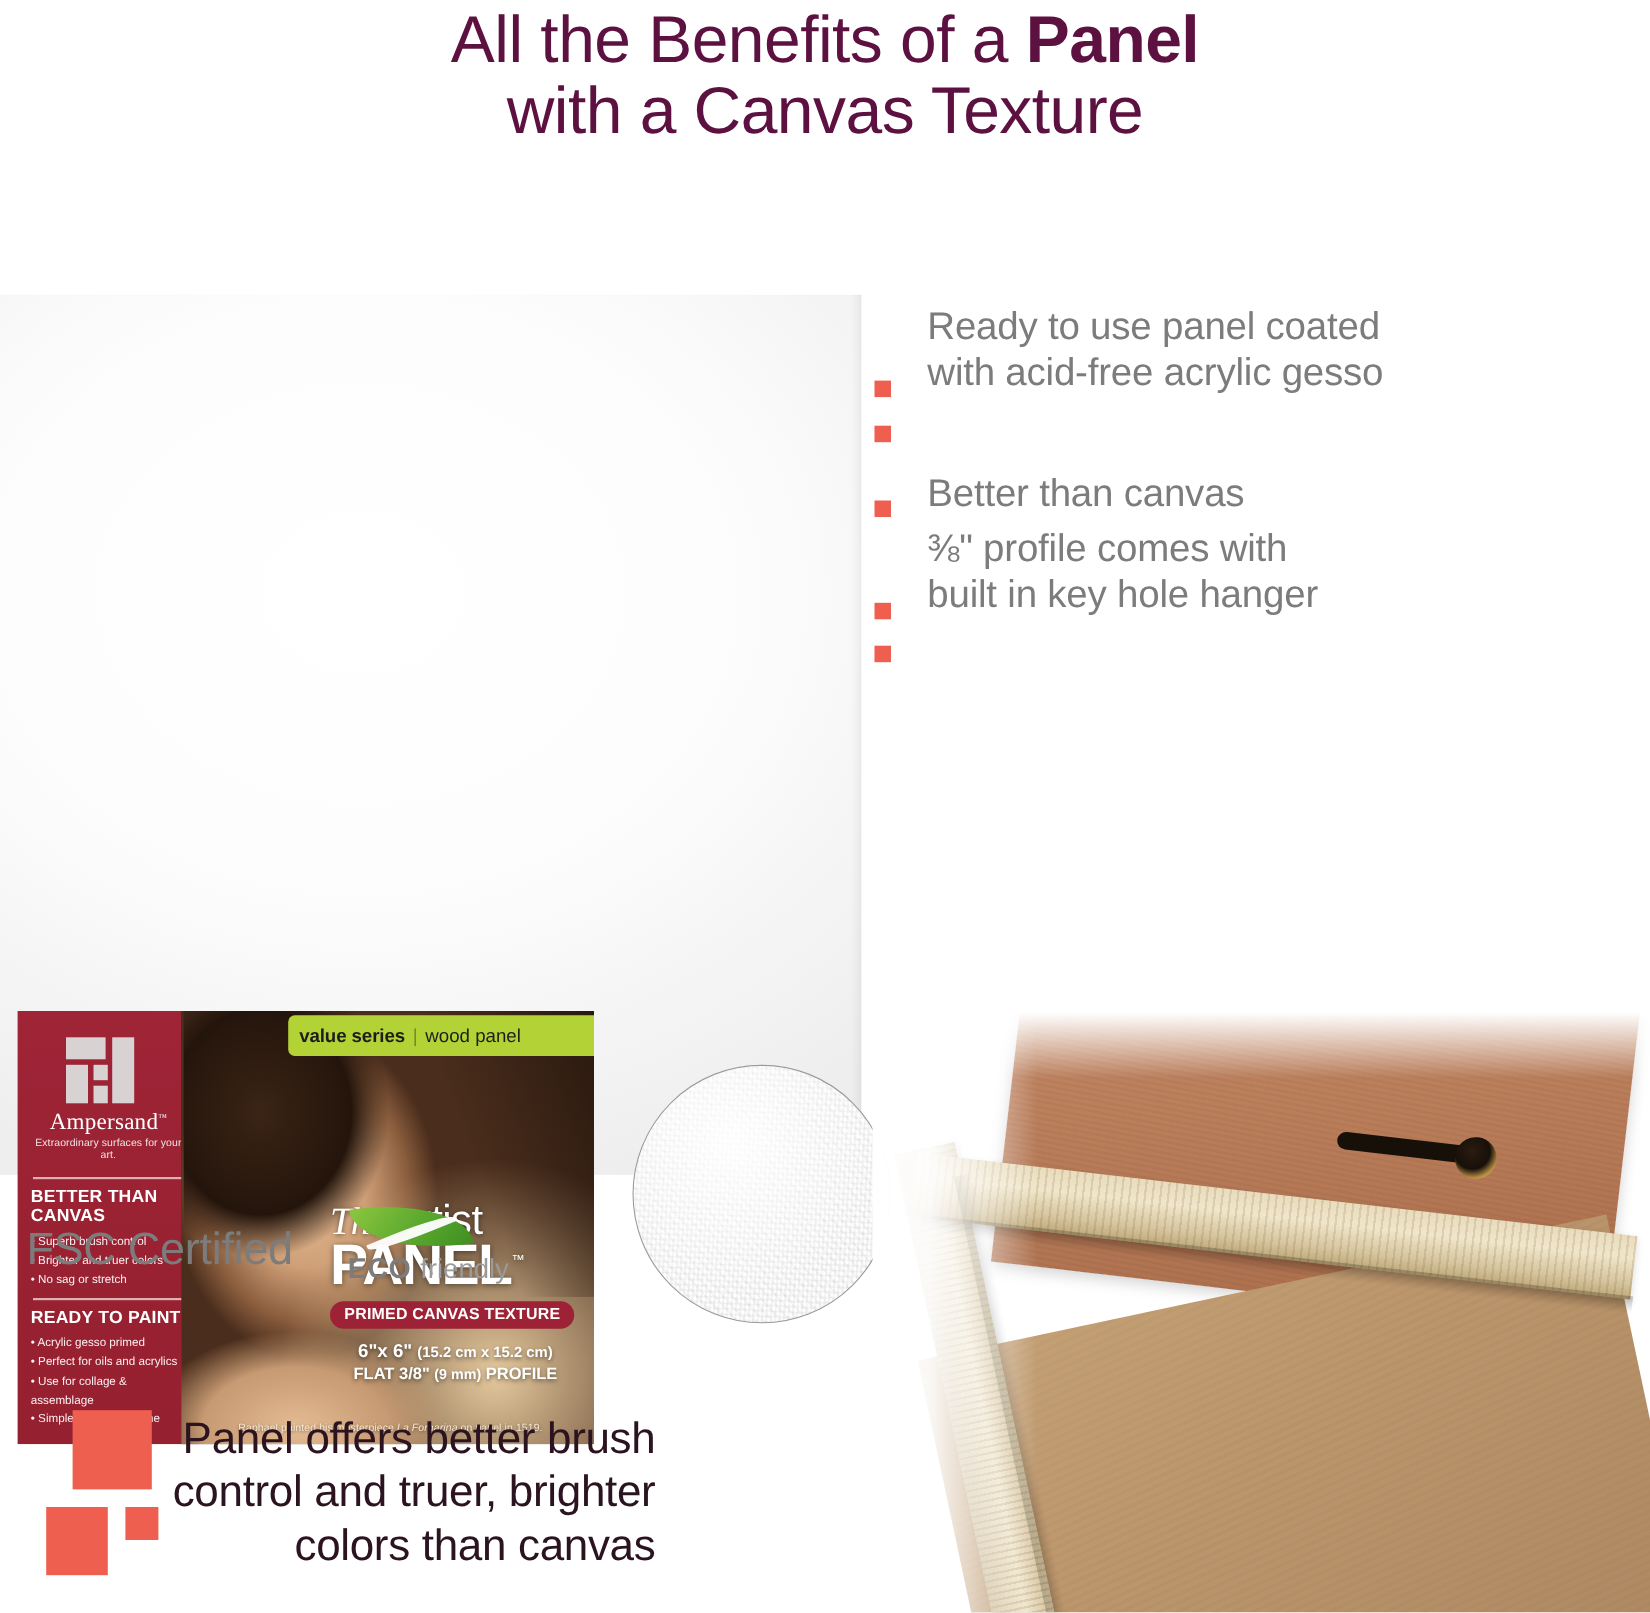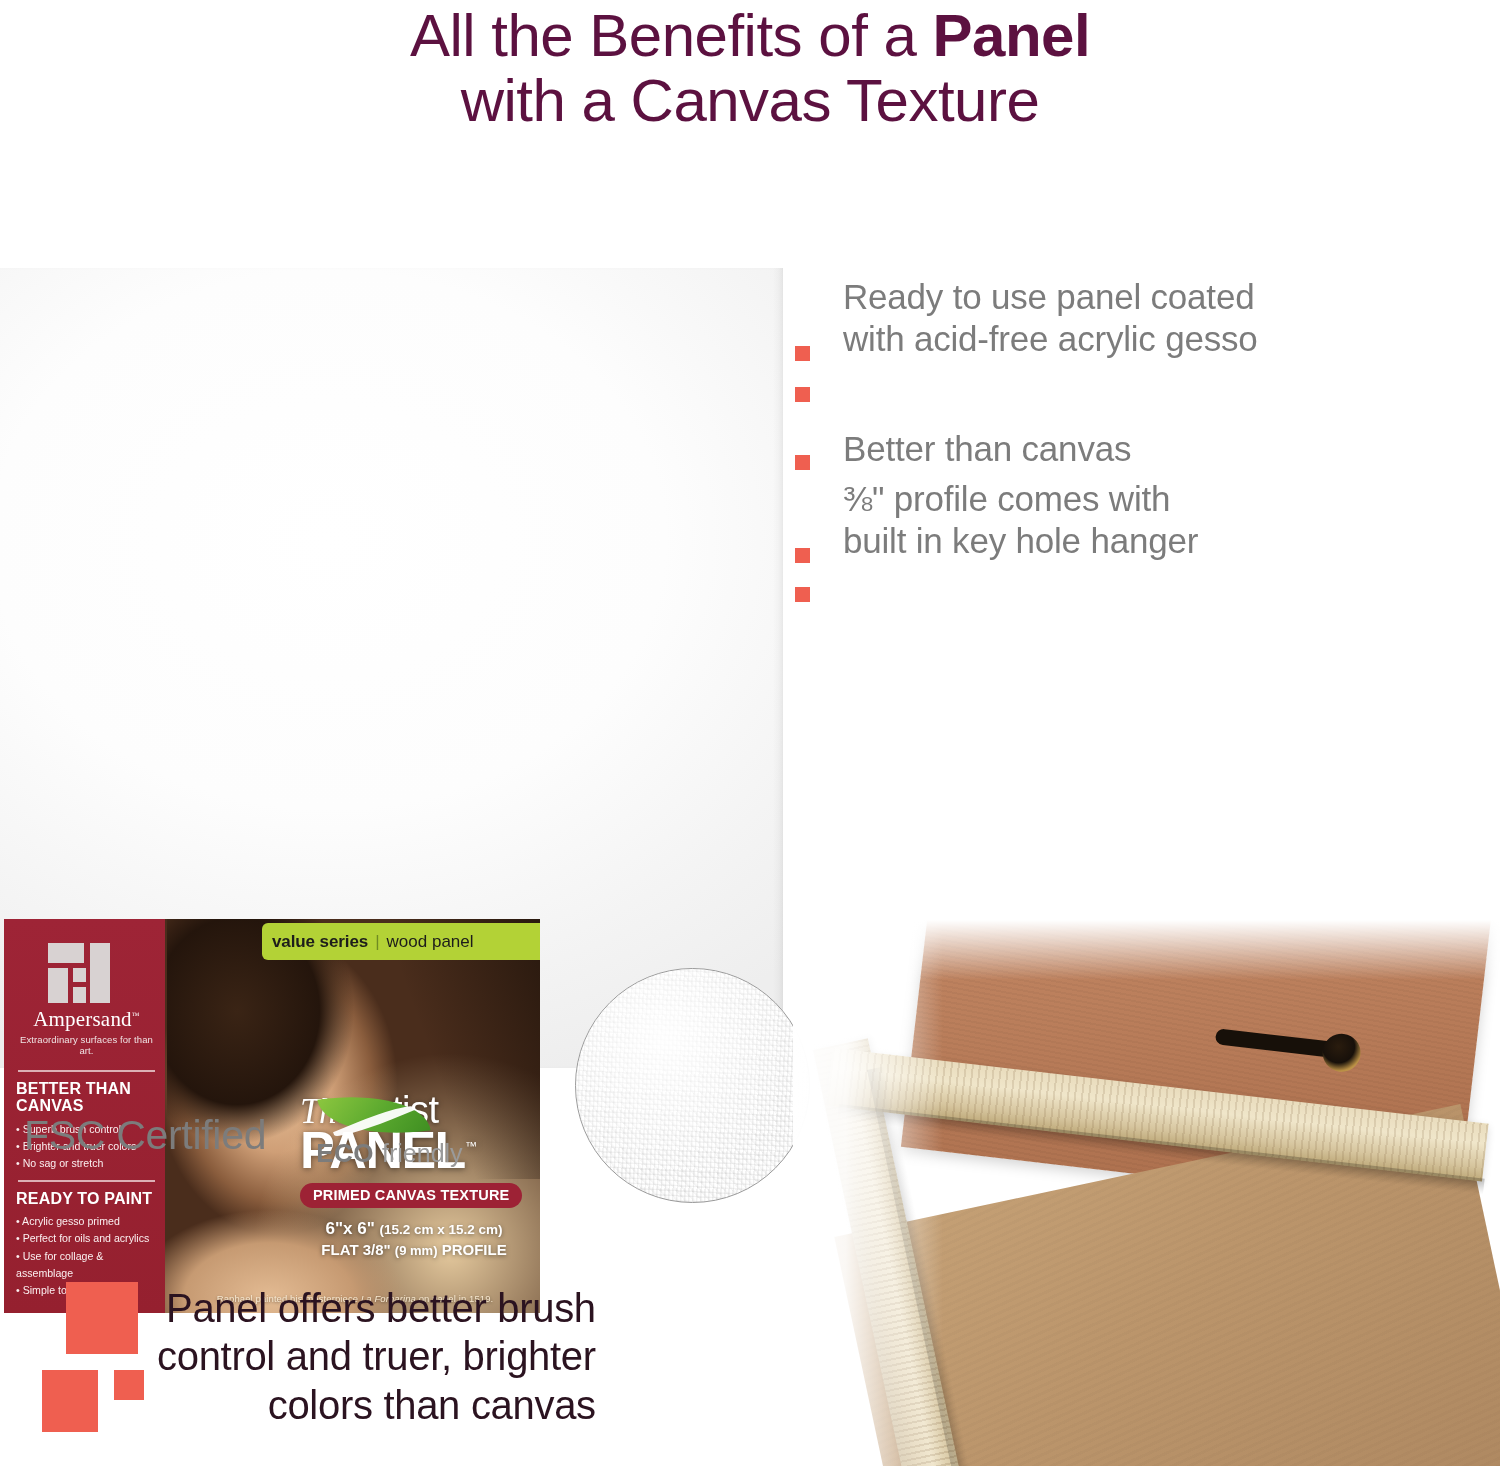--- a/index.html
+++ b/index.html
@@ -37,21 +37,21 @@
   }
 
   
   #package {
     position:absolute; left:0px; top:651px; width:540px; height:394px;
     overflow:hidden;
     font-family:"Liberation Sans", sans-serif;
   }
   
   #pkg-red {
-    position:absolute; left:4px; top:0; width:165px; height:100%;
+    position:absolute; left:16px; top:0; width:165px; height:100%;
     background:#9D2235;
     background:linear-gradient(180deg,#9E2436 0%, #95202F 100%);
     color:#fff;
     padding:22px 12px 10px 12px;
   }
   .amp-logo { width:78px; height:60px; margin:2px auto 6px auto; position:relative; }
   .amp-logo i { position:absolute; background:#d8d2d2; display:block; }
   .amp-logo .a1{ left:0;    top:0;   width:36px; height:20px; }
   .amp-logo .a2{ left:42px; top:0;   width:20px; height:60px; }
   .amp-logo .a3{ left:0;    top:25px;width:20px; height:35px; }
@@ -282,21 +282,21 @@
 
     <div id="pkg-red">
       <div class="amp-logo">
         <i class="a1"></i>
           <i class="a2"></i>
           <i class="a3"></i>
           <i class="a4"></i>
           <i class="a6"></i>
       </div>
       <div class="amp-word"><span>Ampersand</span><sup>™</sup></div>
-      <div class="amp-tag">Extraordinary surfaces for than art.</div>
+      <div class="amp-tag">Extraordinary surfaces for your art.</div>
       <div class="rule"></div>
       <div class="pkg-h">BETTER THAN<br>CANVAS</div>
       <div class="pkg-li">• Superb brush control</div>
       <div class="pkg-li">• Brighter and truer colors</div>
       <div class="pkg-li">• No sag or stretch</div>
       <div class="rule"></div>
       <div class="pkg-h">READY TO PAINT</div>
       <div class="pkg-li">• Acrylic gesso primed</div>
       <div class="pkg-li">• Perfect for oils and acrylics</div>
       <div class="pkg-li">• Use for collage &amp; assemblage</div>

